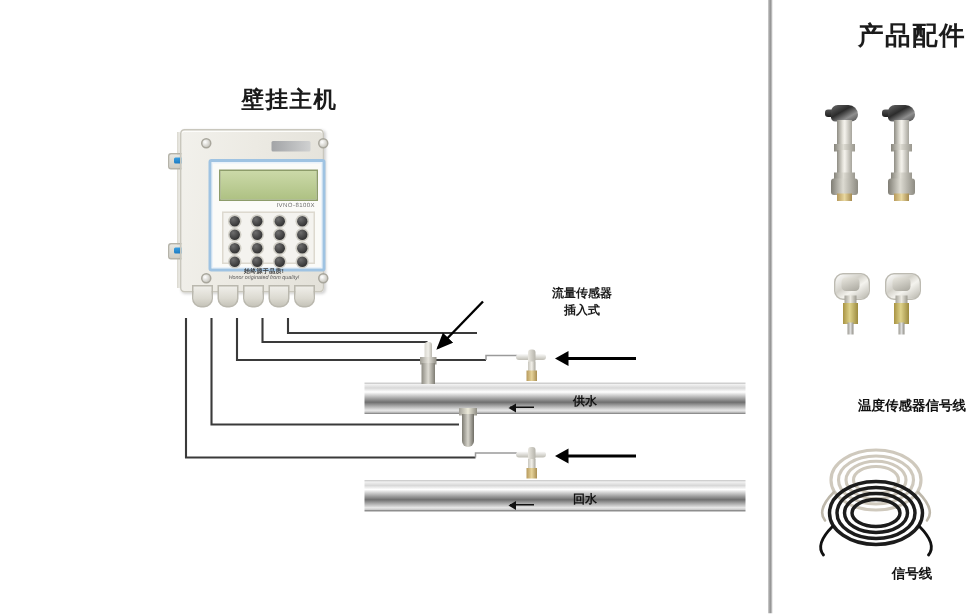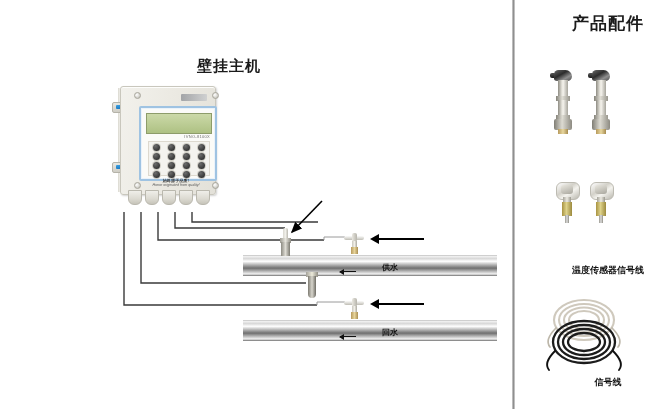--- a/index.html
+++ b/index.html
@@ -10,21 +10,21 @@
     overflow:hidden;
     position:relative;
   }
   #root{position:absolute;inset:0;}
 
   
   #diagram{position:absolute;left:0;top:0;width:497px;height:409px;background:#fff;}
 
   .cn{font-family:Liberation Sans, sans-serif;font-weight:bold;color:#1b1b1b;margin-left:24px;}
 
-  #host-title{position:absolute;left:137px;top:57px;width:100px;text-align:right;
+  #host-title{position:absolute;left:137px;top:57px;width:100px;text-align:left;
     font-size:15px;letter-spacing:1px;}
 
   
   #unit{position:absolute;left:112px;top:86px;width:110px;height:113px;}
   #unit-body{position:absolute;left:8px;top:0;width:94px;height:107px;
     background:linear-gradient(100deg,#f2f1ec 0%,#eceae3 45%,#e3e1d9 100%);
     border:1px solid #c9c7bd;border-radius:3px;
     box-shadow:inset 0 1px 0 #fdfdfb, 1px 1px 2px rgba(0,0,0,.18);}
   .screw{position:absolute;width:5px;height:5px;border-radius:50%;
     background:radial-gradient(circle at 35% 35%,#fff,#b9b7ad);border:1px solid #a8a69c;}
@@ -248,20 +248,24 @@
         <path d="M158,212 L158,240 L324,240"></path>
         <path d="M175,212 L175,228 L285,228"></path>
         <path d="M192,212 L192,222 L318,222"></path>
       </g>
       <g fill="none" stroke="#9a9a9a" stroke-width="1">
         <path d="M324,240 L324,237 L345,237"></path>
         <path d="M317,305 L317,302 L345,302"></path>
       </g>
     </svg>
 
+    <div id="callout" class="cn">
+      <div>流量传感器</div>
+      <div>插入式</div>
+    </div>
     <svg id="callout-arrow">
       <defs>
         <marker id="ahead" markerWidth="8" markerHeight="8" refX="6" refY="3" orient="auto">
           <path d="M0,0 L7,3 L0,6 z" fill="#000"></path>
         </marker>
       </defs>
       <line x1="322" y1="201" x2="292" y2="232" stroke="#000" stroke-width="1.6" marker-end="url(#ahead)"></line>
     </svg>
 
     <div class="pipe" id="pipe-supply"></div>

